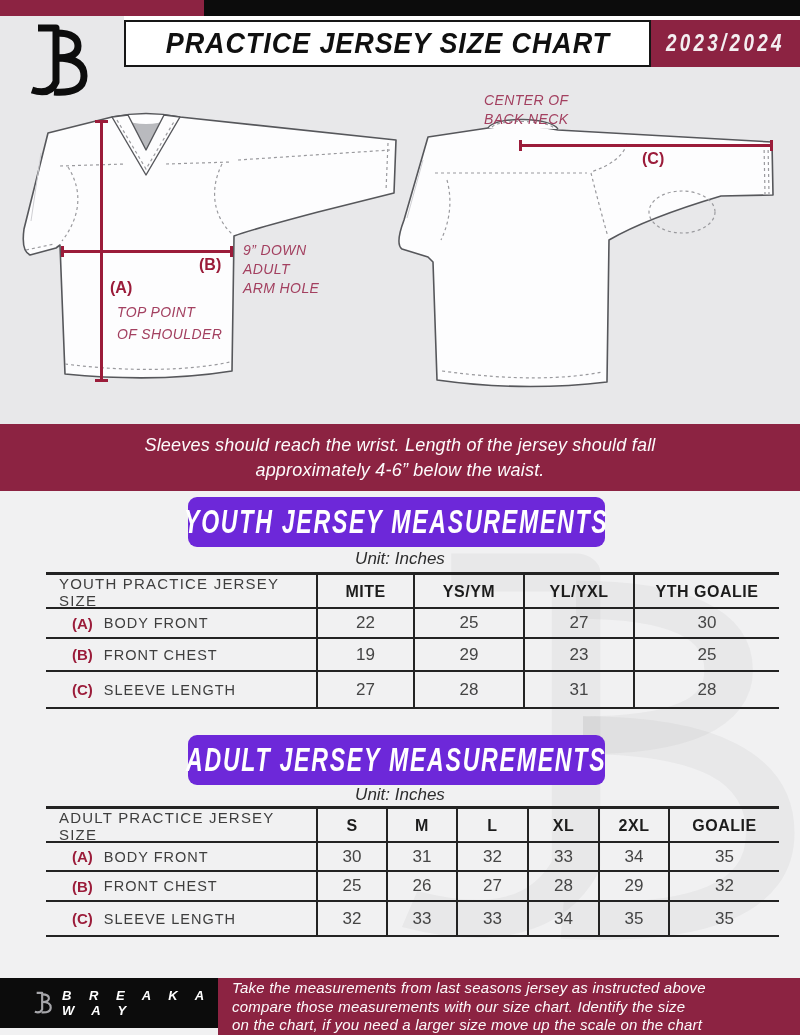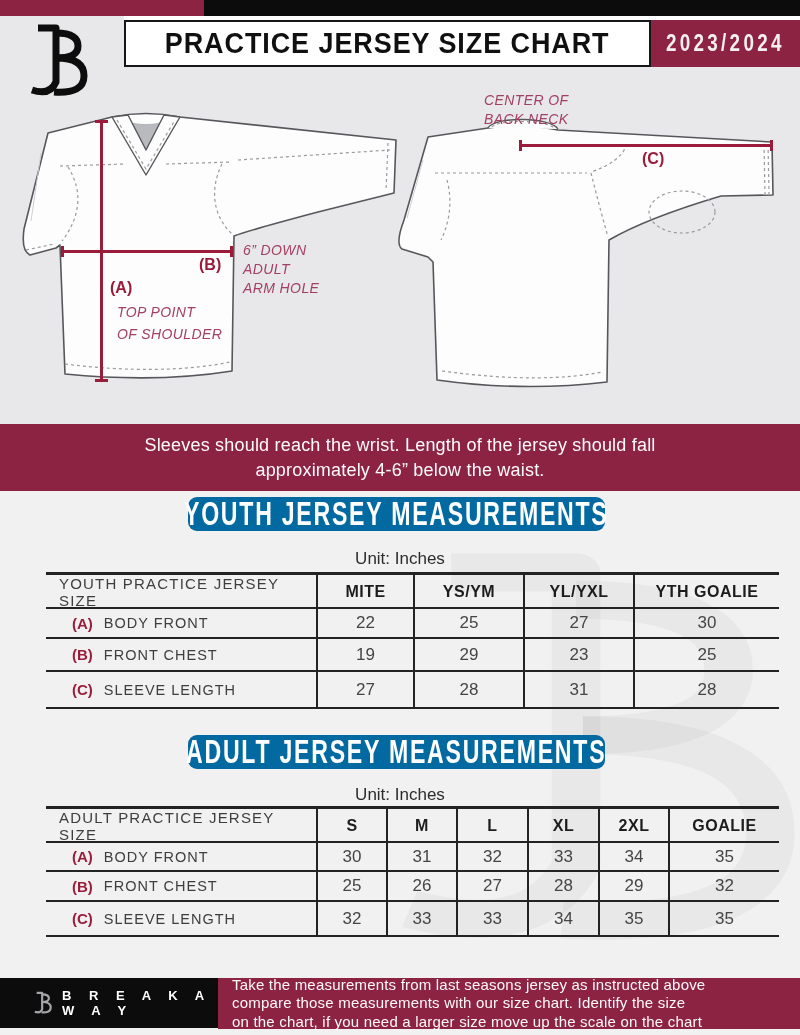--- a/index.html
+++ b/index.html
@@ -2,21 +2,21 @@
 <html><head>
 <meta charset="utf-8">
 <style>
   * { margin:0; padding:0; box-sizing:border-box; }
   html,body { background:#cfcfd2; }
   body { font-family:"Liberation Sans", sans-serif; }
   #page {
     position:relative; width:800px; height:1035px; margin:0 auto;
     background:#f1f1f2; overflow:hidden;
   }
-  .abs { position:absolute; }
+  .abs { position:absolute;font-style:italic; }
 
   
   .bg-diagram { left:0; top:0; width:800px; height:424px; background:#e8e8ea; }
   .strip-maroon { left:0; top:0; width:204px; height:16px; background:#8c2342; }
   .strip-black  { left:204px; top:0; width:596px; height:16px; background:#0c0c0c; }
   .strip-gap { left:124px; top:16px; width:676px; height:5px; background:#ffffff; }
   .title-box {
     left:124px; top:20px; width:527px; height:47px; background:#ffffff;
     border:2px solid #161616; display:flex; align-items:center; justify-content:center;
   }
@@ -46,21 +46,21 @@
 
   
   .notice {
     left:0; top:424px; width:800px; height:67px; background:#8c2342;
     display:flex; flex-direction:column; align-items:center; justify-content:center;
     color:#fdfbfc; font-size:18px; line-height:25px; letter-spacing:.2px; z-index:2;
   }
 
   
   .section-box {
-    width:417px; height:34px; left:188px; background:#0369a1; border-radius:9px;
+    width:417px; height:50px; left:188px; background:#6d28d9; border-radius:9px;
     display:flex; align-items:center; justify-content:center; z-index:2;
   }
   .section-title {
     color:#ffffff; font-size:33px; font-weight:bold; letter-spacing:2.5px;
     display:inline-block; transform:scaleX(.70); white-space:nowrap;
   }
   .unit-line {
     left:0; width:800px; text-align:center; font-size:17px;
     color:#2d2d2d; z-index:2;
   }
@@ -88,21 +88,21 @@
   
   svg.watermark { position:absolute; left:368px; top:540px; z-index:1; }
 
   
   .footer-black {
     left:0; top:978px; width:218px; height:50px; background:#0c0c0c;
     display:flex; align-items:center; z-index:2;
   }
   .brand-text { color:#ffffff; font-size:13px; font-weight:bold; letter-spacing:7px; margin-left:10px; }
   .footer-maroon {
-    left:218px; top:978px; width:582px; height:51px; background:#8c2342;
+    left:218px; top:978px; width:582px; height:58px; background:#8c2342;
     display:flex; flex-direction:column; justify-content:center; padding-left:14px; z-index:2;
   }
   .footer-maroon div { color:#fcf9fa; font-size:15px; line-height:18.5px; letter-spacing:.2px; white-space:nowrap; }
 </style>
 </head>
 <body>
 
 <div id="page">
 
   <div class="abs bg-diagram"></div>
@@ -173,21 +173,21 @@
   <div class="mline" style="left:519px;top:140px;width:3px;height:11px"></div>
   <div class="mline" style="left:770px;top:140px;width:3px;height:11px"></div>
 
   <div class="ann-key" style="left:110px;top:279px">(A)</div>
   <div class="ann-desc two" style="left:117px;top:301px">
     <div>TOP POINT</div>
     <div>OF SHOULDER</div>
   </div>
   <div class="ann-key" style="left:199px;top:256px">(B)</div>
   <div class="ann-desc" style="left:243px;top:241px">
-    <div>6” DOWN</div>
+    <div>9” DOWN</div>
     <div>ADULT</div>
     <div>ARM HOLE</div>
   </div>
   <div class="ann-key" style="left:642px;top:150px">(C)</div>
   <div class="ann-desc" style="left:484px;top:91px">
     <div>CENTER OF</div>
     <div>BACK NECK</div>
   </div>
 
   <div class="abs notice">

